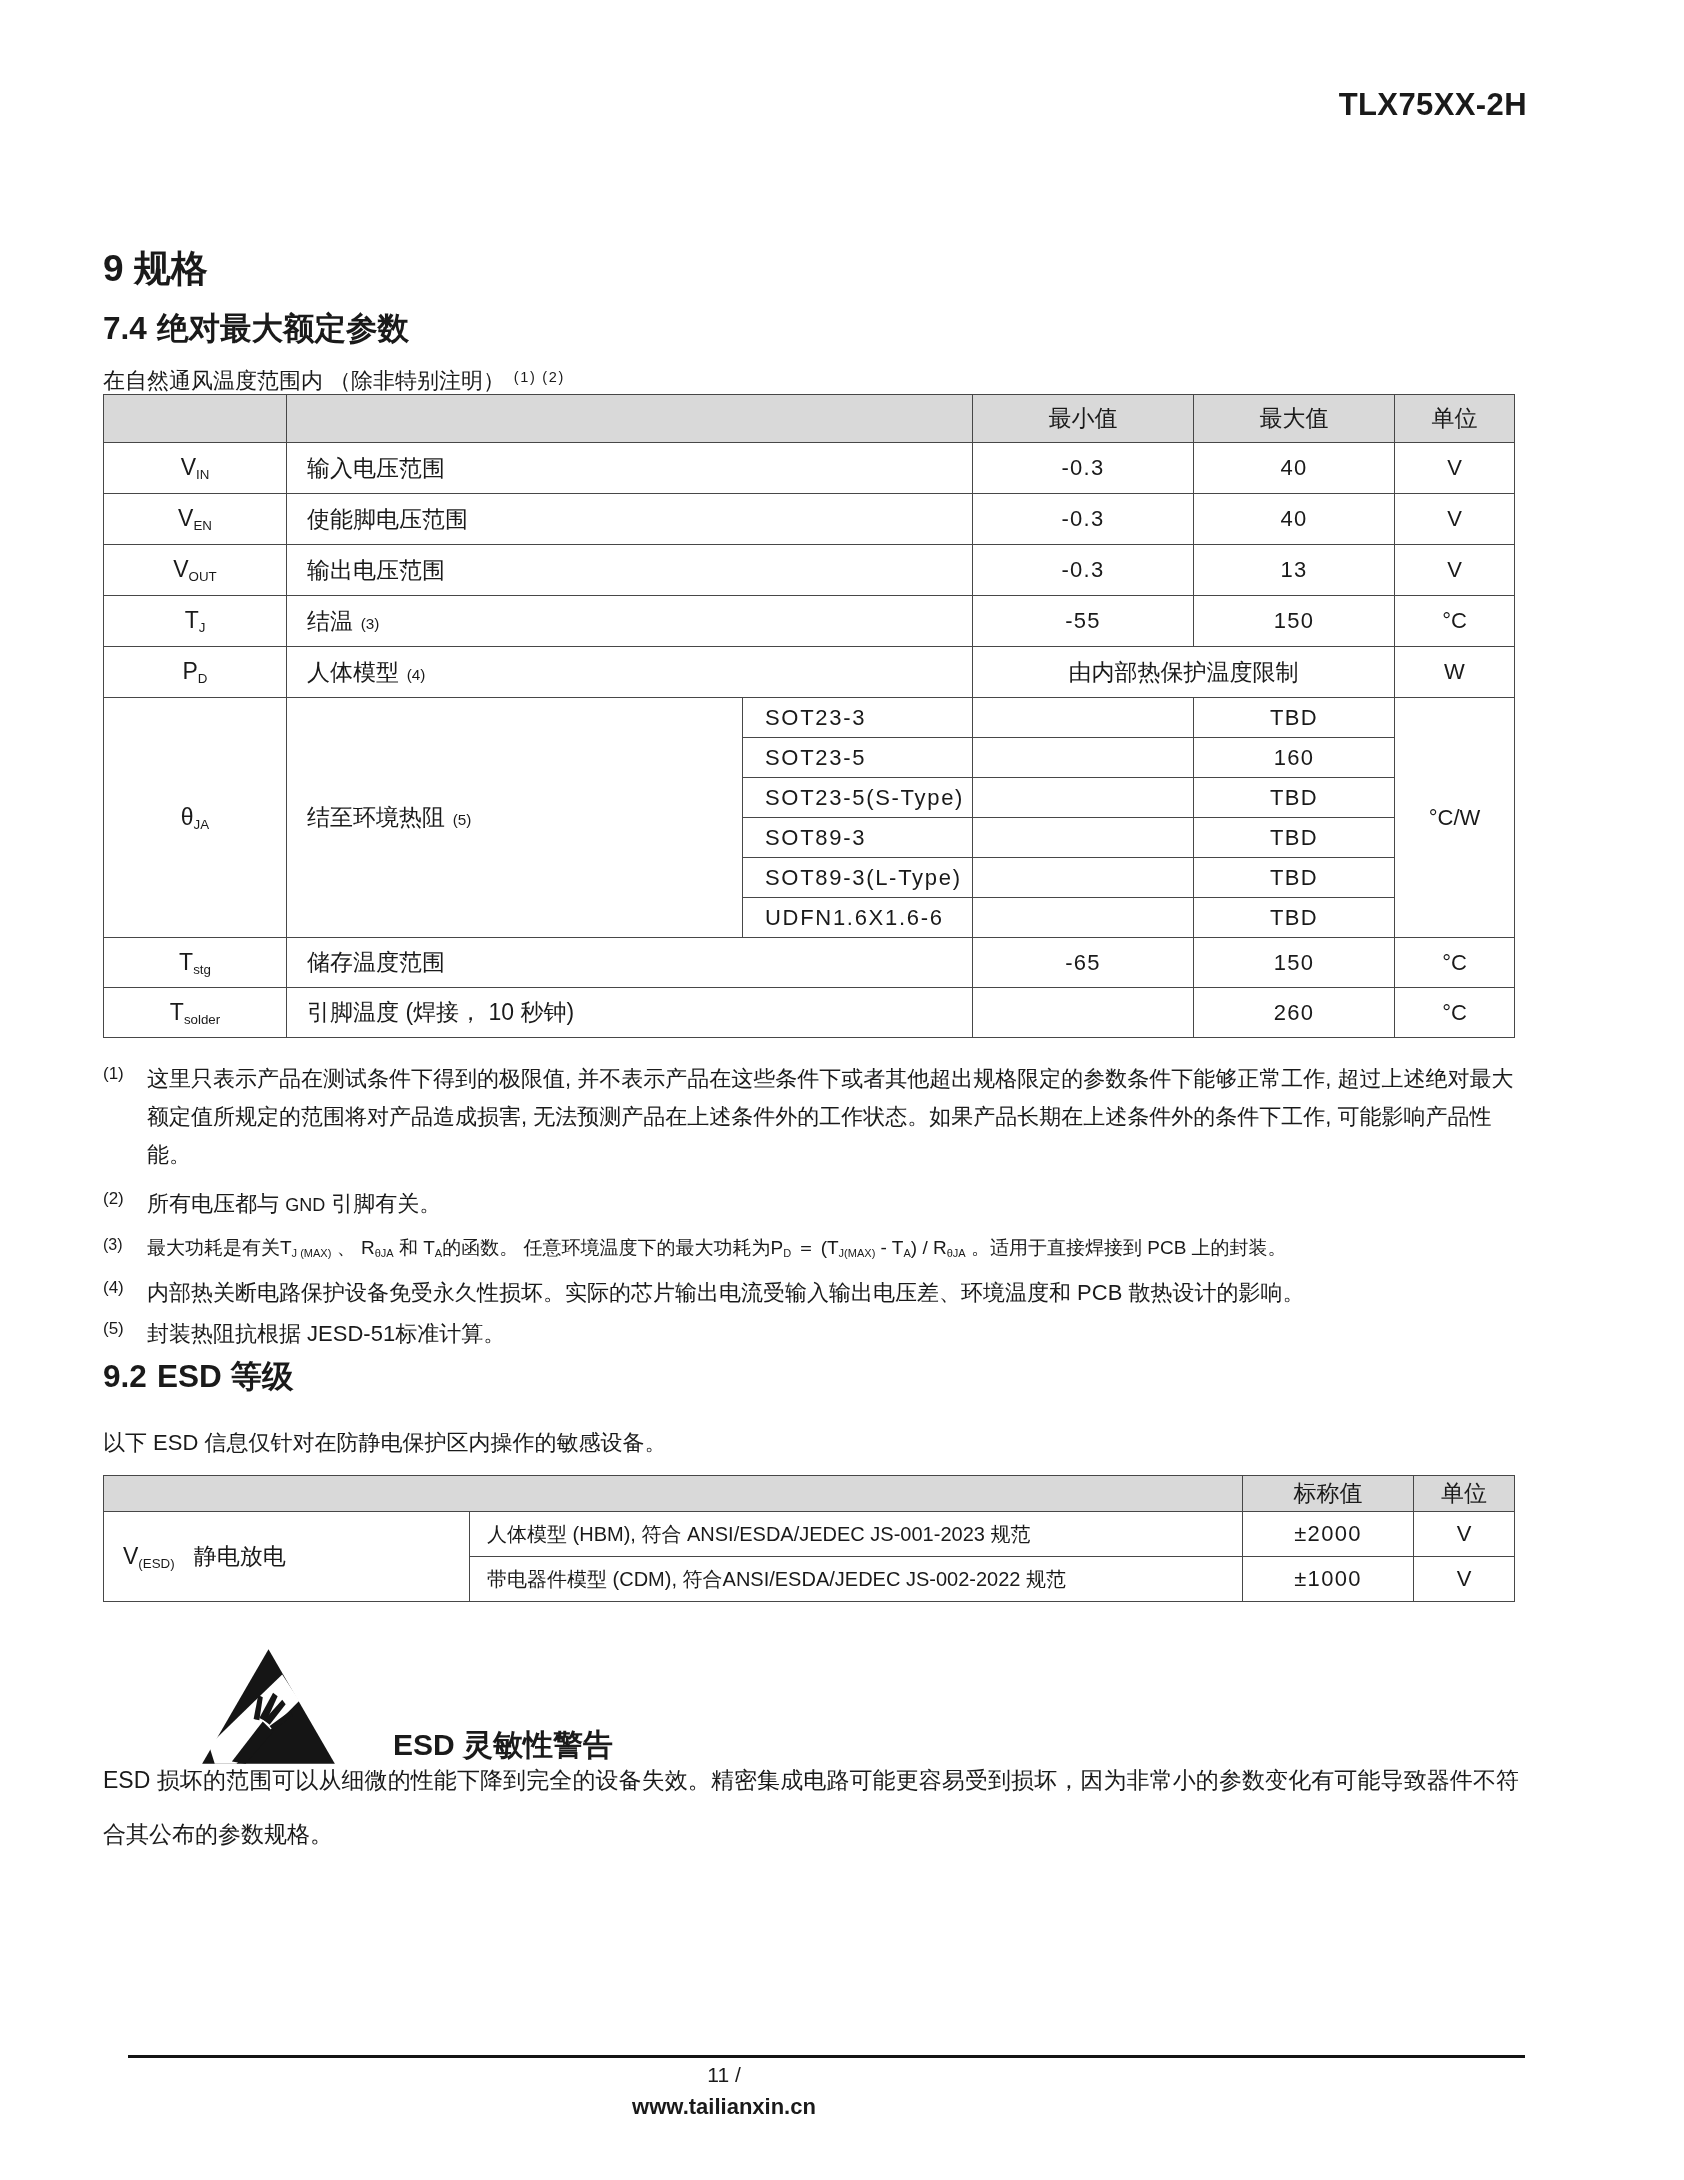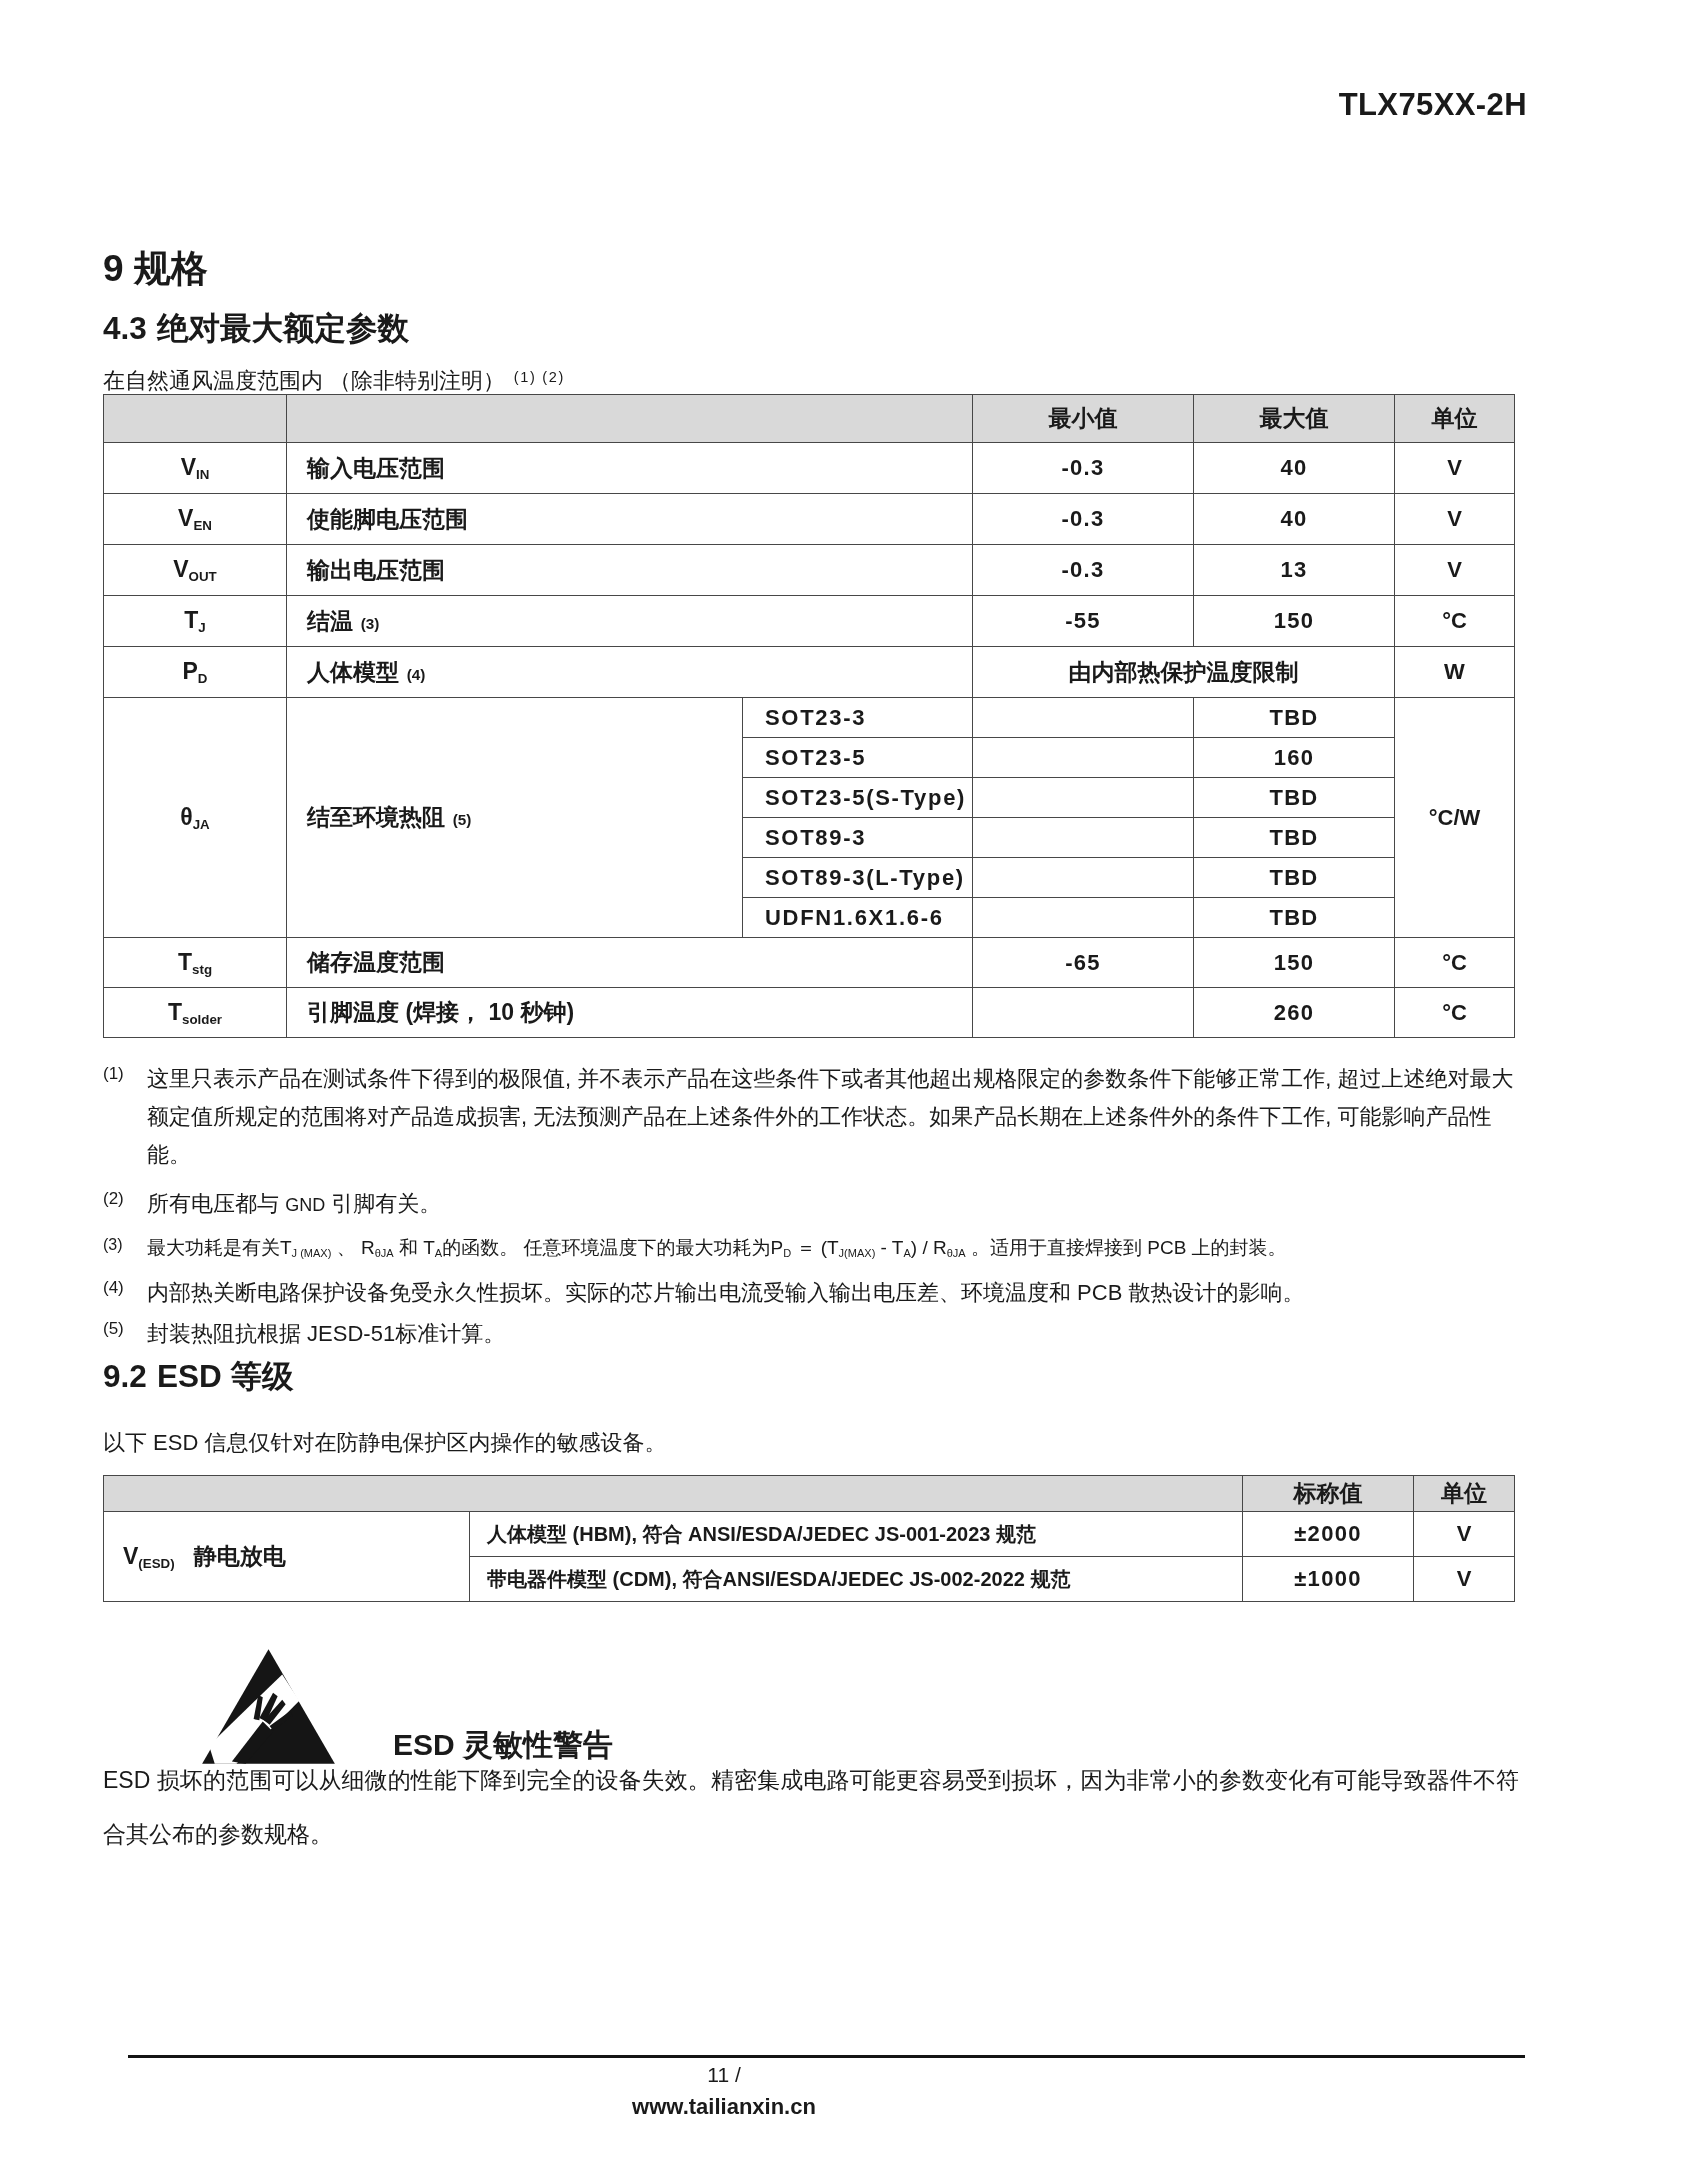--- a/index.html
+++ b/index.html
@@ -17,21 +17,21 @@
   .content { position: absolute; left: 103px; top: 0; width: 1411px; }
   .h1 { position: absolute; top: 244px; left: 0; font-size: 37px; font-weight: 700; }
   .h1 .cn, .h2 .cn { margin-left: 10.2px; }
   .h2 { position: absolute; left: 0; font-size: 31.5px; font-weight: 700; }
   .h2.s91 { top: 308px; }
   .h2.s92 { top: 1356px; }
   .intro { position: absolute; left: 0; top: 366px; font-size: 22px; }
   .intro .sup-note { font-size: 14.5px; vertical-align: 6px; margin-left: 8.5px; letter-spacing: 1.7px; }
   .intro2 { position: absolute; left: 0; top: 1428px; font-size: 22px; }
 
-  table { border-collapse: collapse; table-layout: fixed; width: 1411px; font-weight: bold; }
+  table { border-collapse: collapse; table-layout: fixed; width: 1411px; }
   td { border: 1.7px solid #474747; vertical-align: middle; font-size: 22px; }
   .abs-table { position: absolute; left: 0; top: 394px; }
   .abs-table td.hdr { background: #d9d9d9; text-align: center; font-size: 23px; }
   tr.h-hdr td { height: 48px; }
   tr.h-row td { height: 51px; }
   tr.h-sub td { height: 40px; }
   tr.h-tail td { height: 50px; }
   td.sym { text-align: center; font-size: 23px; }
   td.desc { text-align: left; padding-left: 20px; font-size: 23px; }
   td.pkg { text-align: left; padding-left: 22px; letter-spacing: 1.7px; }
@@ -78,21 +78,21 @@
 
 <div class="doc-title">TLX75XX-2H</div>
 
 <div class="content">
 
   <div class="h1">
     <span>9</span><span class="cn">规格</span>
   </div>
 
   <div class="h2 s91">
-    <span>4.3</span><span class="cn">绝对最大额定参数</span>
+    <span>7.4</span><span class="cn">绝对最大额定参数</span>
   </div>
 
   <div class="intro">
     <span>在自然通风温度范围内 （除非特别注明）</span><span class="sup-note">(1) (2)</span>
   </div>
 
   <table class="abs-table">
     <colgroup>
       <col style="width:183px">
         <col style="width:456px">

